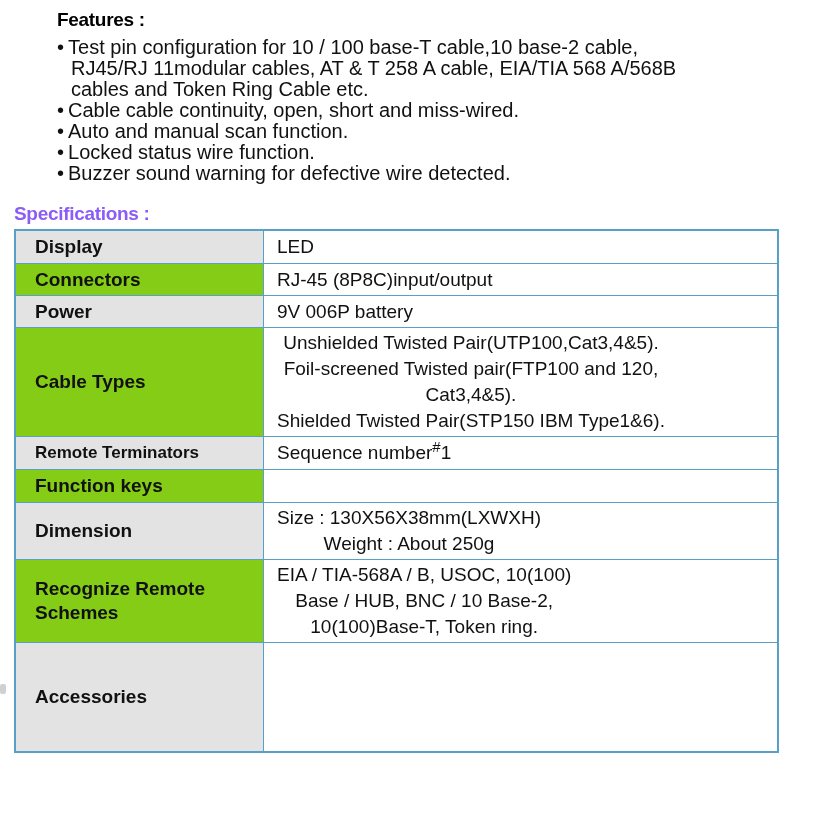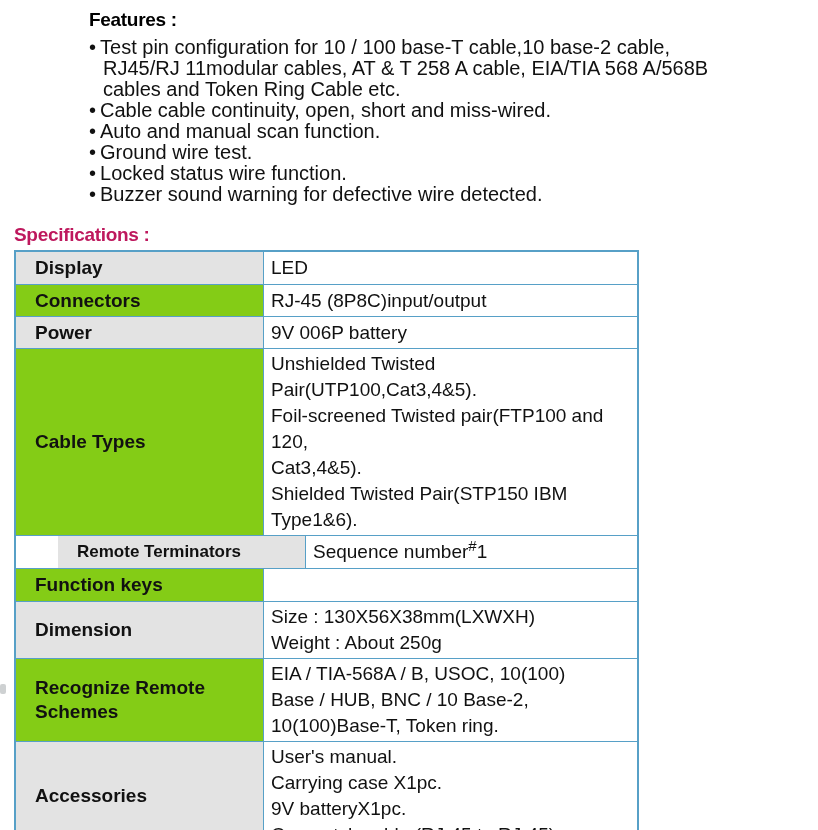--- a/index.html
+++ b/index.html
@@ -11,21 +11,21 @@
     width: 818px;
     height: 830px;
     overflow: hidden;
     position: relative;
     font-family: "Liberation Sans", sans-serif;
     color: #111;
   }
 
   
   .features {
-    margin: 9px 0 0 89px;
+    margin: 9px 0 0 57px;
   }
   .features h2 {
     margin: 0 0 6px 0;
     font-size: 19px;
     font-weight: bold;
     letter-spacing: -0.3px;
     color: #000;
   }
   .features ul {
     margin: 0;
@@ -42,27 +42,27 @@
   .features .bullet {
     margin-right: 4px;
   }
 
   
   .spec-heading {
     margin: 19px 0 4px 14px;
     font-size: 19px;
     font-weight: bold;
     letter-spacing: -0.3px;
-    color: #be185d;
+    color: #8b5cf6;
   }
 
   
   .spec-table {
     margin-left: 14px;
-    width: 625px;
+    width: 765px;
     border: 2px solid var(--border, #57a0c7);
     box-sizing: border-box;
   }
   .spec-row {
     display: flex;
     box-sizing: border-box;
   }
   .spec-row + .spec-row {
     border-top: 1px solid var(--border, #57a0c7);
   }
@@ -79,27 +79,27 @@
     font-weight: bold;
     font-size: 19px;
     line-height: 24px;
     background: #84cc16;
   }
   .label.shaded {
     background: var(--shade, #e3e3e3);
   }
   .label.small {
     font-size: 17px;
-    margin-left: 42px;
   }
   .value {
     flex: 1 1 auto;
-    padding: 2px 8px 2px 7px;
+    padding: 2px 8px 2px 13px;
     font-size: 19px;
     line-height: 26px;
+    text-align: center;
   }
   .lines {
     white-space: pre-line;
   }
   .sup {
     vertical-align: super;
     font-size: 15px;
     line-height: 0;
   }
 
@@ -117,21 +117,20 @@
 </style>
 </head>
 <body>
 
 <div class="features">
   <h2>Features :</h2>
   <ul>
     <li><span class="bullet">•</span><span>Test pin configuration for 10 / 100 base-T cable,10 base-2 cable, RJ45/RJ 11modular cables, AT &amp; T 258 A cable, EIA/TIA 568 A/568B cables and Token Ring Cable etc.</span></li>
     <li><span class="bullet">•</span><span>Cable cable continuity, open, short and miss-wired.</span></li>
     <li><span class="bullet">•</span><span>Auto and manual scan function.</span></li>
-    <li><span class="bullet">•</span><span>Ground wire test.</span></li>
     <li><span class="bullet">•</span><span>Locked status wire function.</span></li>
     <li><span class="bullet">•</span><span>Buzzer sound warning for defective wire detected.</span></li>
   </ul>
 </div>
 
 <div class="spec-heading">Specifications :</div>
 
 <div class="spec-table">
 
   <div class="spec-row" style="min-height:32px">
@@ -176,21 +175,17 @@
 
   <div class="spec-row" style="min-height:78px">
     <div class="cell label">Recognize Remote Schemes</div>
     <div class="cell value lines">EIA / TIA-568A / B, USOC, 10(100)
 Base / HUB, BNC / 10 Base-2,
 10(100)Base-T, Token ring.</div>
   </div>
 
   <div class="spec-row" style="min-height:109px">
     <div class="cell label shaded">Accessories</div>
-    <div class="cell value lines">User's manual.
-Carrying case X1pc.
-9V batteryX1pc.
-One patch cable (RJ-45 to RJ-45)</div>
   </div>
 
 </div>
 
 <div class="artifact"></div>
 
 </body></html>

